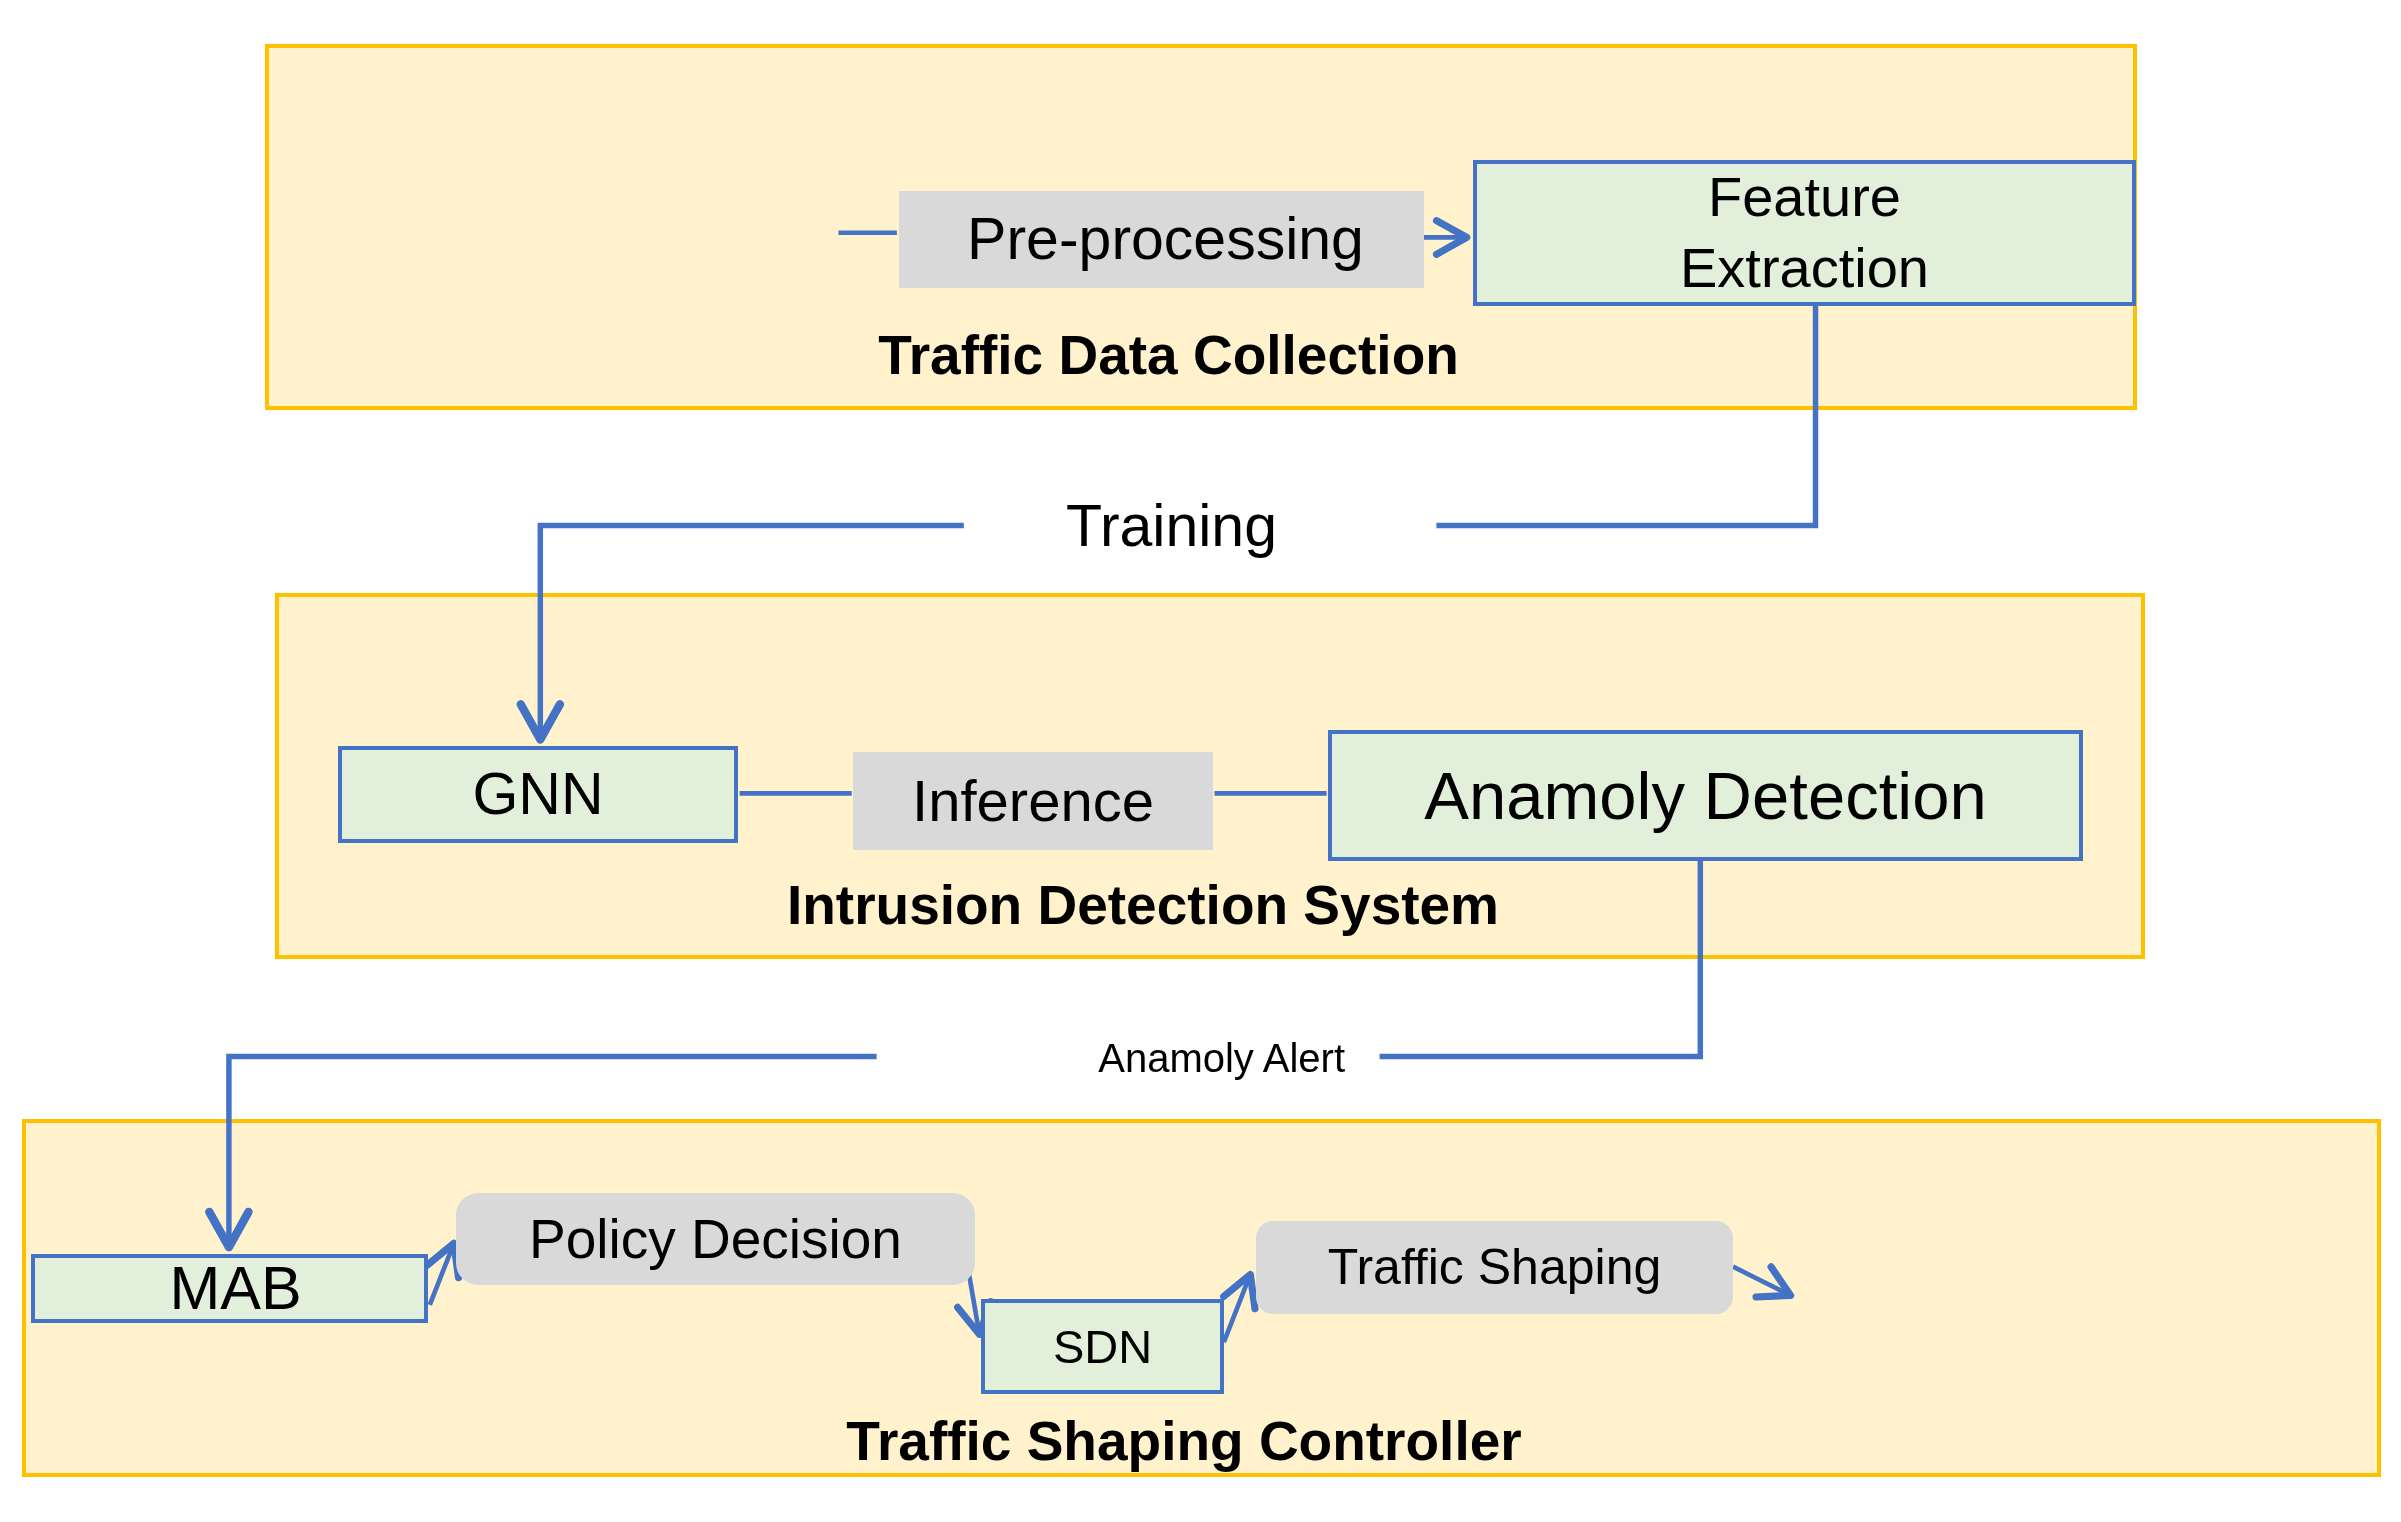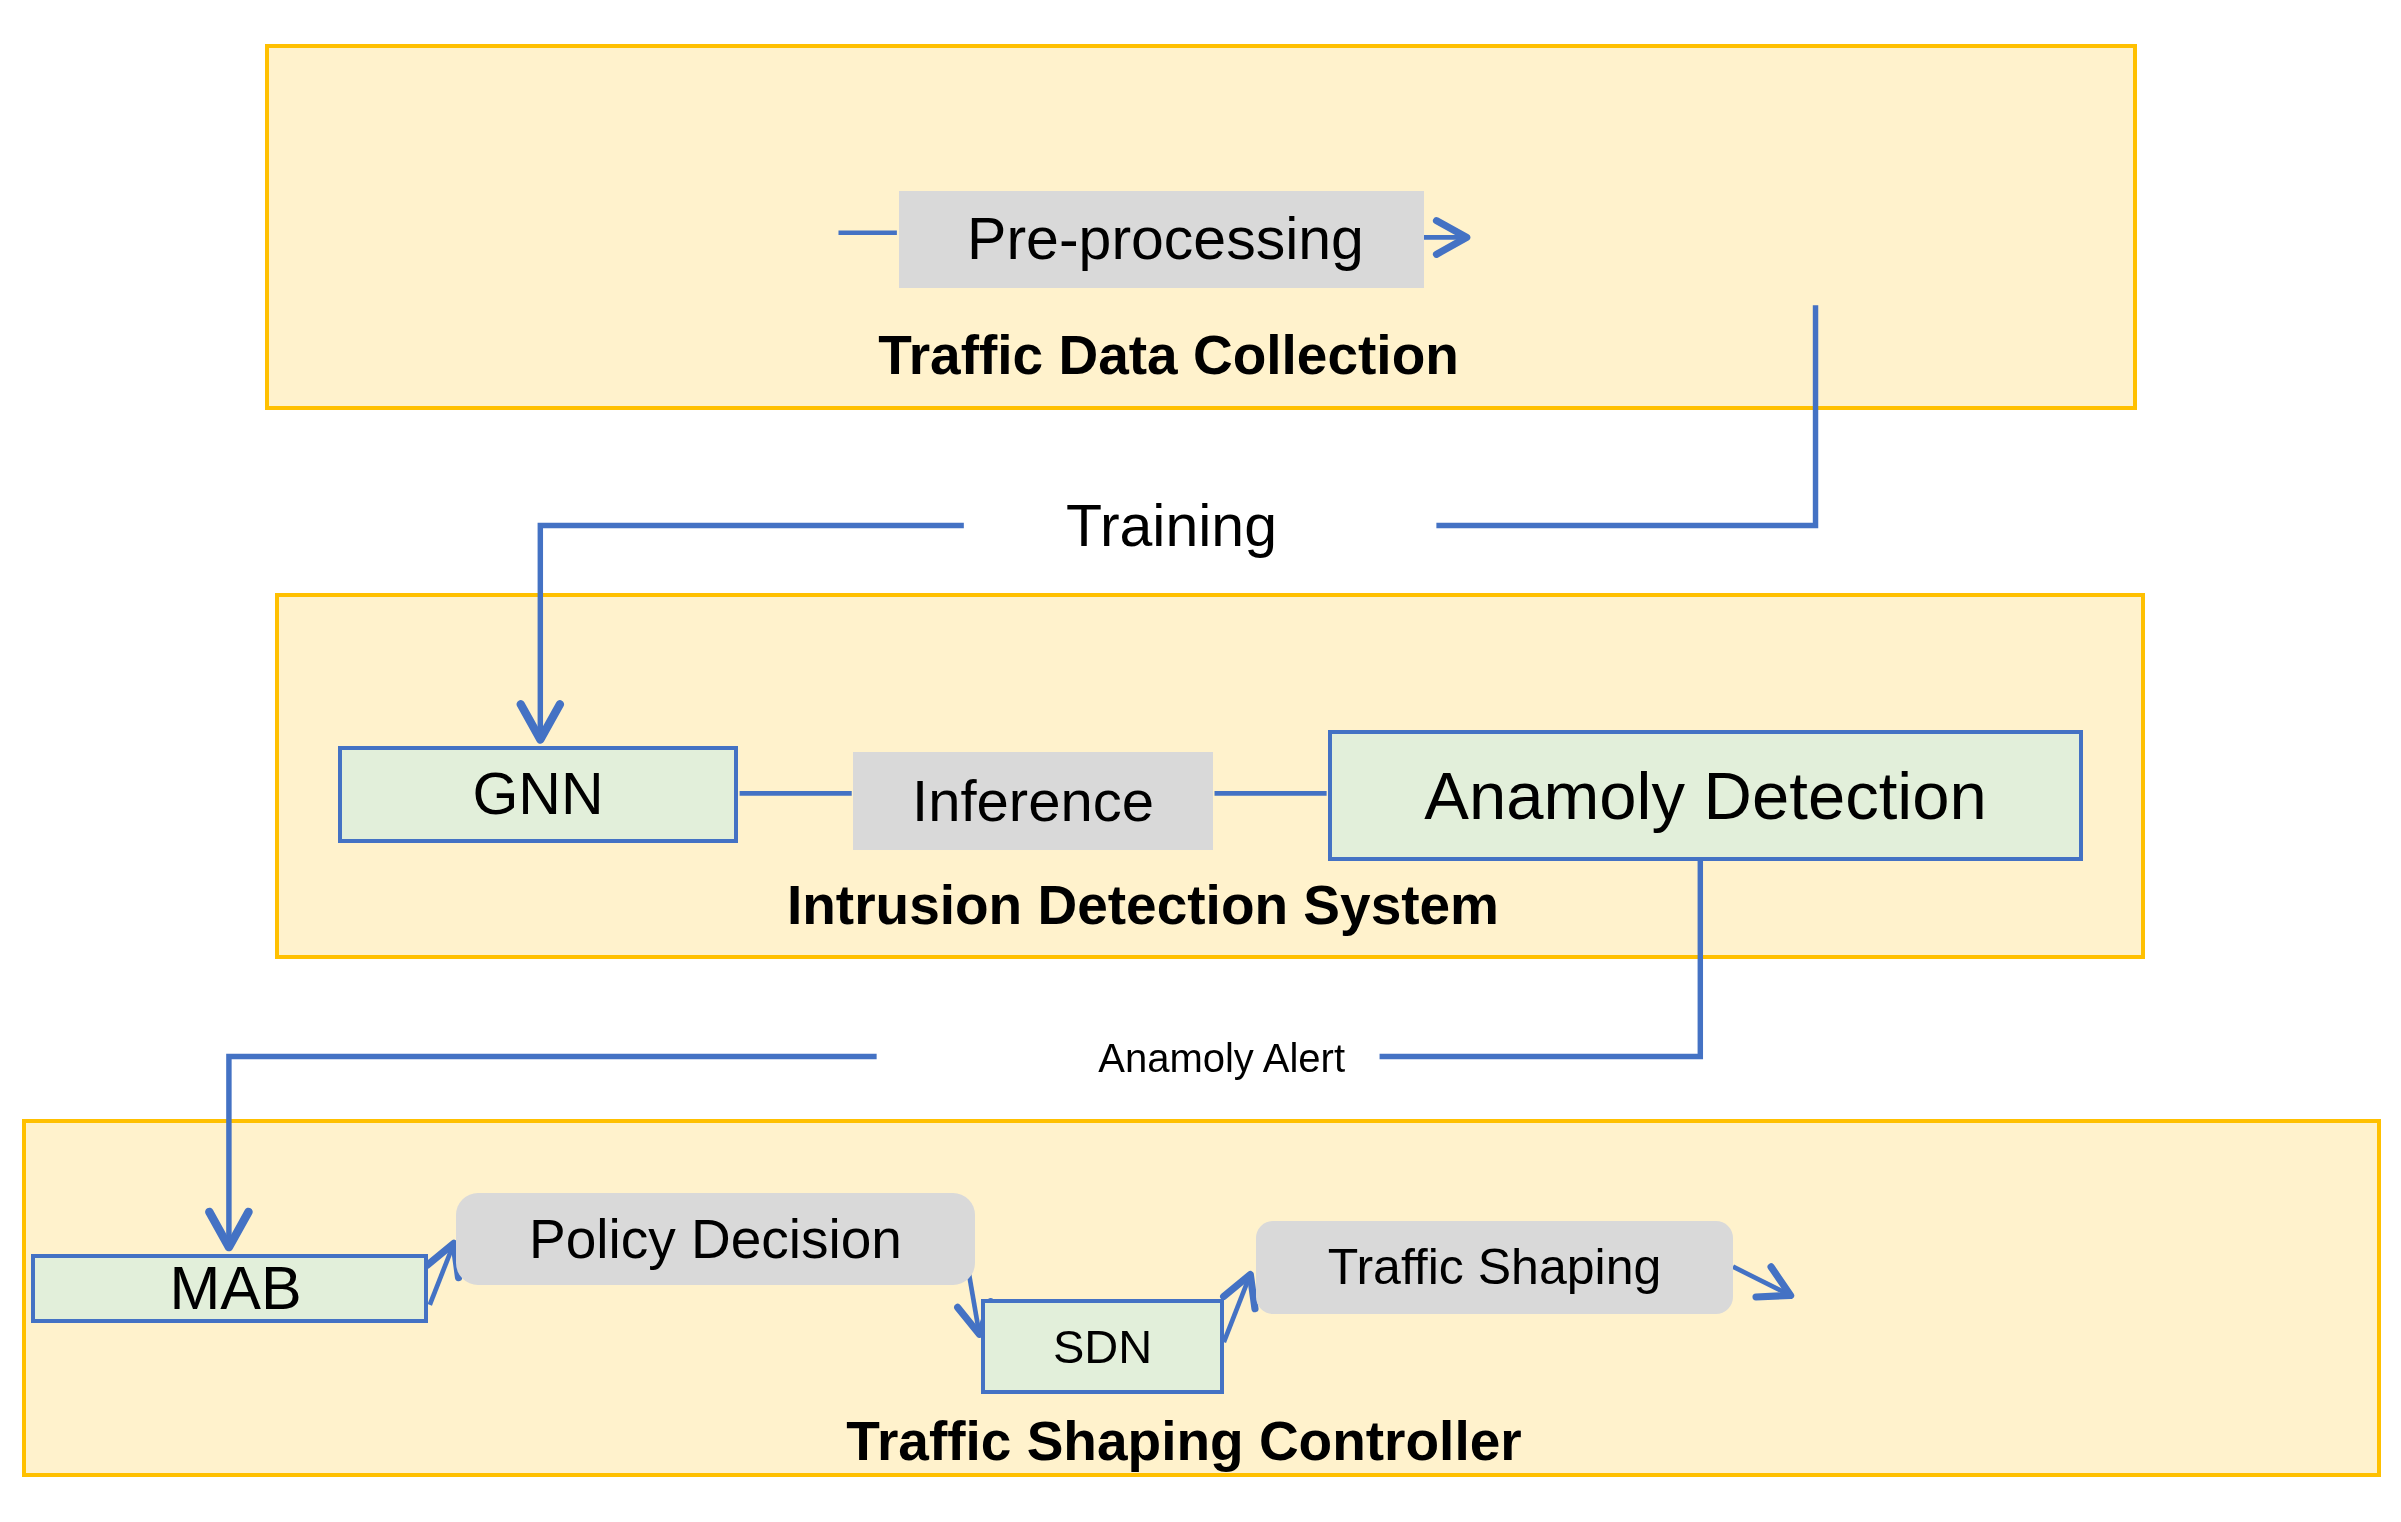--- a/index.html
+++ b/index.html
@@ -122,20 +122,22 @@
 
       <path d="M1237,1592 L1258,1714" marker-end="url(#arrow)"></path>
 
       <path d="M1572,1724 L1606,1637" marker-end="url(#arrow)"></path>
 
       <path d="M2226,1627 L2300,1664" marker-end="url(#arrow)"></path>
     </g>
   </svg>
 
   <div class="node gray" id="preprocessing">Pre-processing</div>
+  <div class="node green" id="feature-extraction">Feature
+Extraction</div>
   <div class="section-label" id="label-collection">Traffic Data Collection</div>
 
   <div class="edge-label" id="label-training">Training</div>
 
   <div class="node green" id="gnn">GNN</div>
   <div class="node gray" id="inference">Inference</div>
   <div class="node green" id="anamoly-detection">Anamoly Detection</div>
   <div class="section-label" id="label-ids">Intrusion Detection System</div>
 
   <div class="edge-label" id="label-alert">Anamoly Alert</div>

